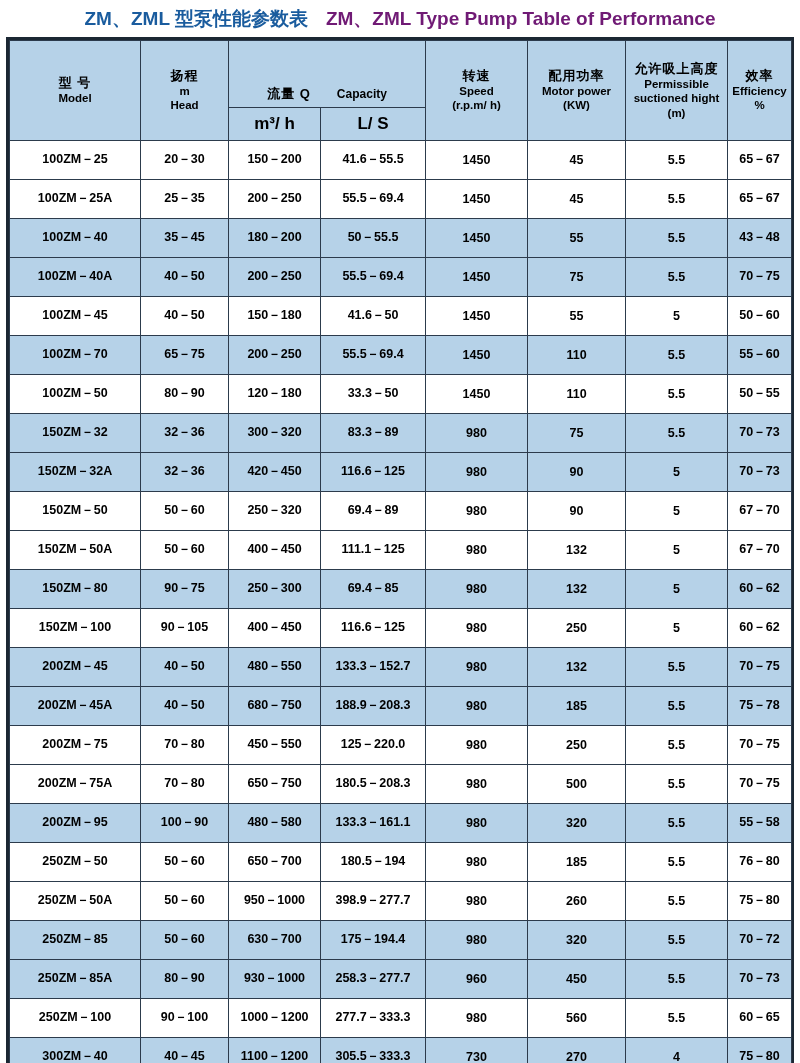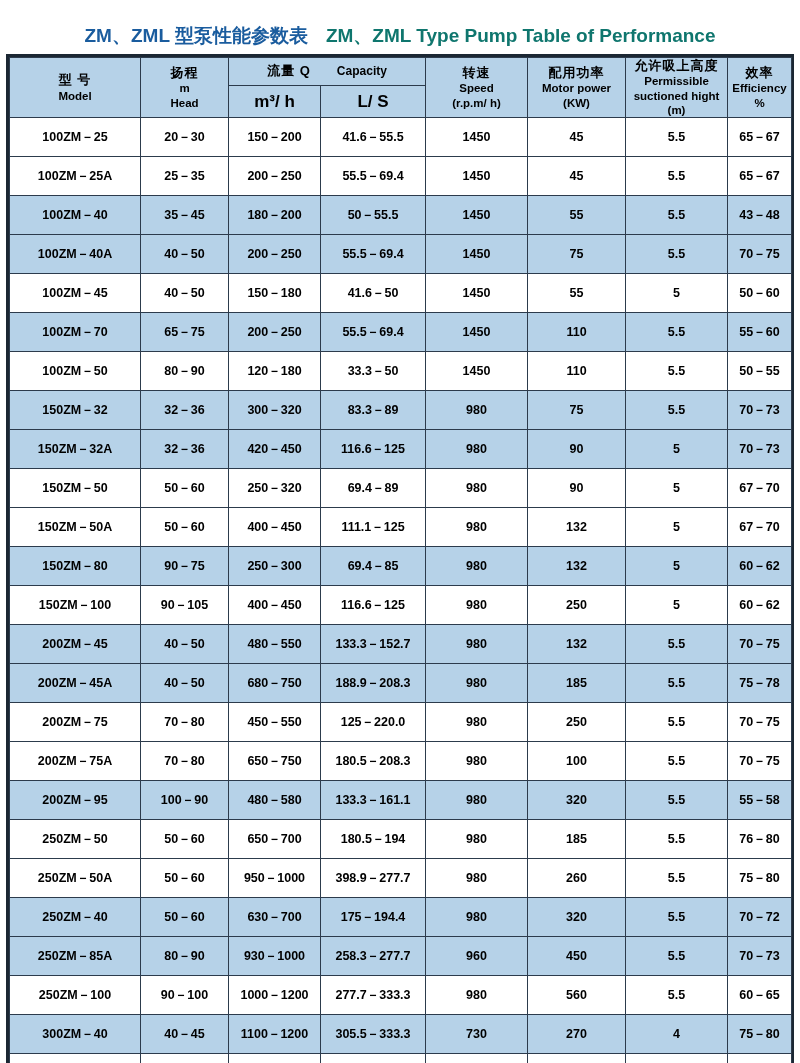--- a/index.html
+++ b/index.html
@@ -23,31 +23,30 @@
 
   
   .title-bar {
     height: 37px;
     display: flex;
     align-items: center;
     justify-content: center;
     gap: 18px;
     padding: 0 22px;
     box-sizing: border-box;
-    margin-top: 17px;
   }
   .title-cn, .title-en {
     font-size: 19px;
     font-weight: bold;
     letter-spacing: 0px;
     white-space: nowrap;
     line-height: 1;
   }
   .title-cn { color: #1a5c9e; }
-  .title-en { color: #0f766e; }
+  .title-en { color: #701a75; }
 
   
   .table-wrap {
     margin: 0 6px 0 6px;
     border: 3px solid #1b2733;
     box-sizing: border-box;
     width: 788px;
   }
   table.perf {
     border-collapse: collapse;
@@ -83,21 +82,21 @@
   }
   thead th.capgroup {
     padding: 5px 2px;
   }
   thead th.capgroup .capline {
     display: flex;
     justify-content: center;
     align-items: baseline;
     gap: 26px;
   }
-  thead th.capgroup .capline .cn { display:inline-block; font-size:13px; }
+  thead th.capgroup .capline .cn { display:inline-block; font-size:13px;margin-top:40px; }
   thead th.capgroup .capline .en { display:inline-block; font-size:12px; }
   thead th.sub {
     font-size: 17px;
     padding: 5px 2px;
   }
 
   tbody td {
     font-size: 12.5px;
     height: 38px;
     white-space: nowrap;
@@ -341,21 +340,21 @@
             <td>250</td>
             <td>5.5</td>
             <td>70－75</td>
           </tr>
           <tr class="white">
             <td>200ZM－75A</td>
             <td>70－80</td>
             <td>650－750</td>
             <td>180.5－208.3</td>
             <td>980</td>
-            <td>100</td>
+            <td>500</td>
             <td>5.5</td>
             <td>70－75</td>
           </tr>
           <tr class="blue">
             <td>200ZM－95</td>
             <td>100－90</td>
             <td>480－580</td>
             <td>133.3－161.1</td>
             <td>980</td>
             <td>320</td>
@@ -376,21 +375,21 @@
             <td>250ZM－50A</td>
             <td>50－60</td>
             <td>950－1000</td>
             <td>398.9－277.7</td>
             <td>980</td>
             <td>260</td>
             <td>5.5</td>
             <td>75－80</td>
           </tr>
           <tr class="blue">
-            <td>250ZM－40</td>
+            <td>250ZM－85</td>
             <td>50－60</td>
             <td>630－700</td>
             <td>175－194.4</td>
             <td>980</td>
             <td>320</td>
             <td>5.5</td>
             <td>70－72</td>
           </tr>
           <tr class="blue">
             <td>250ZM－85A</td>

